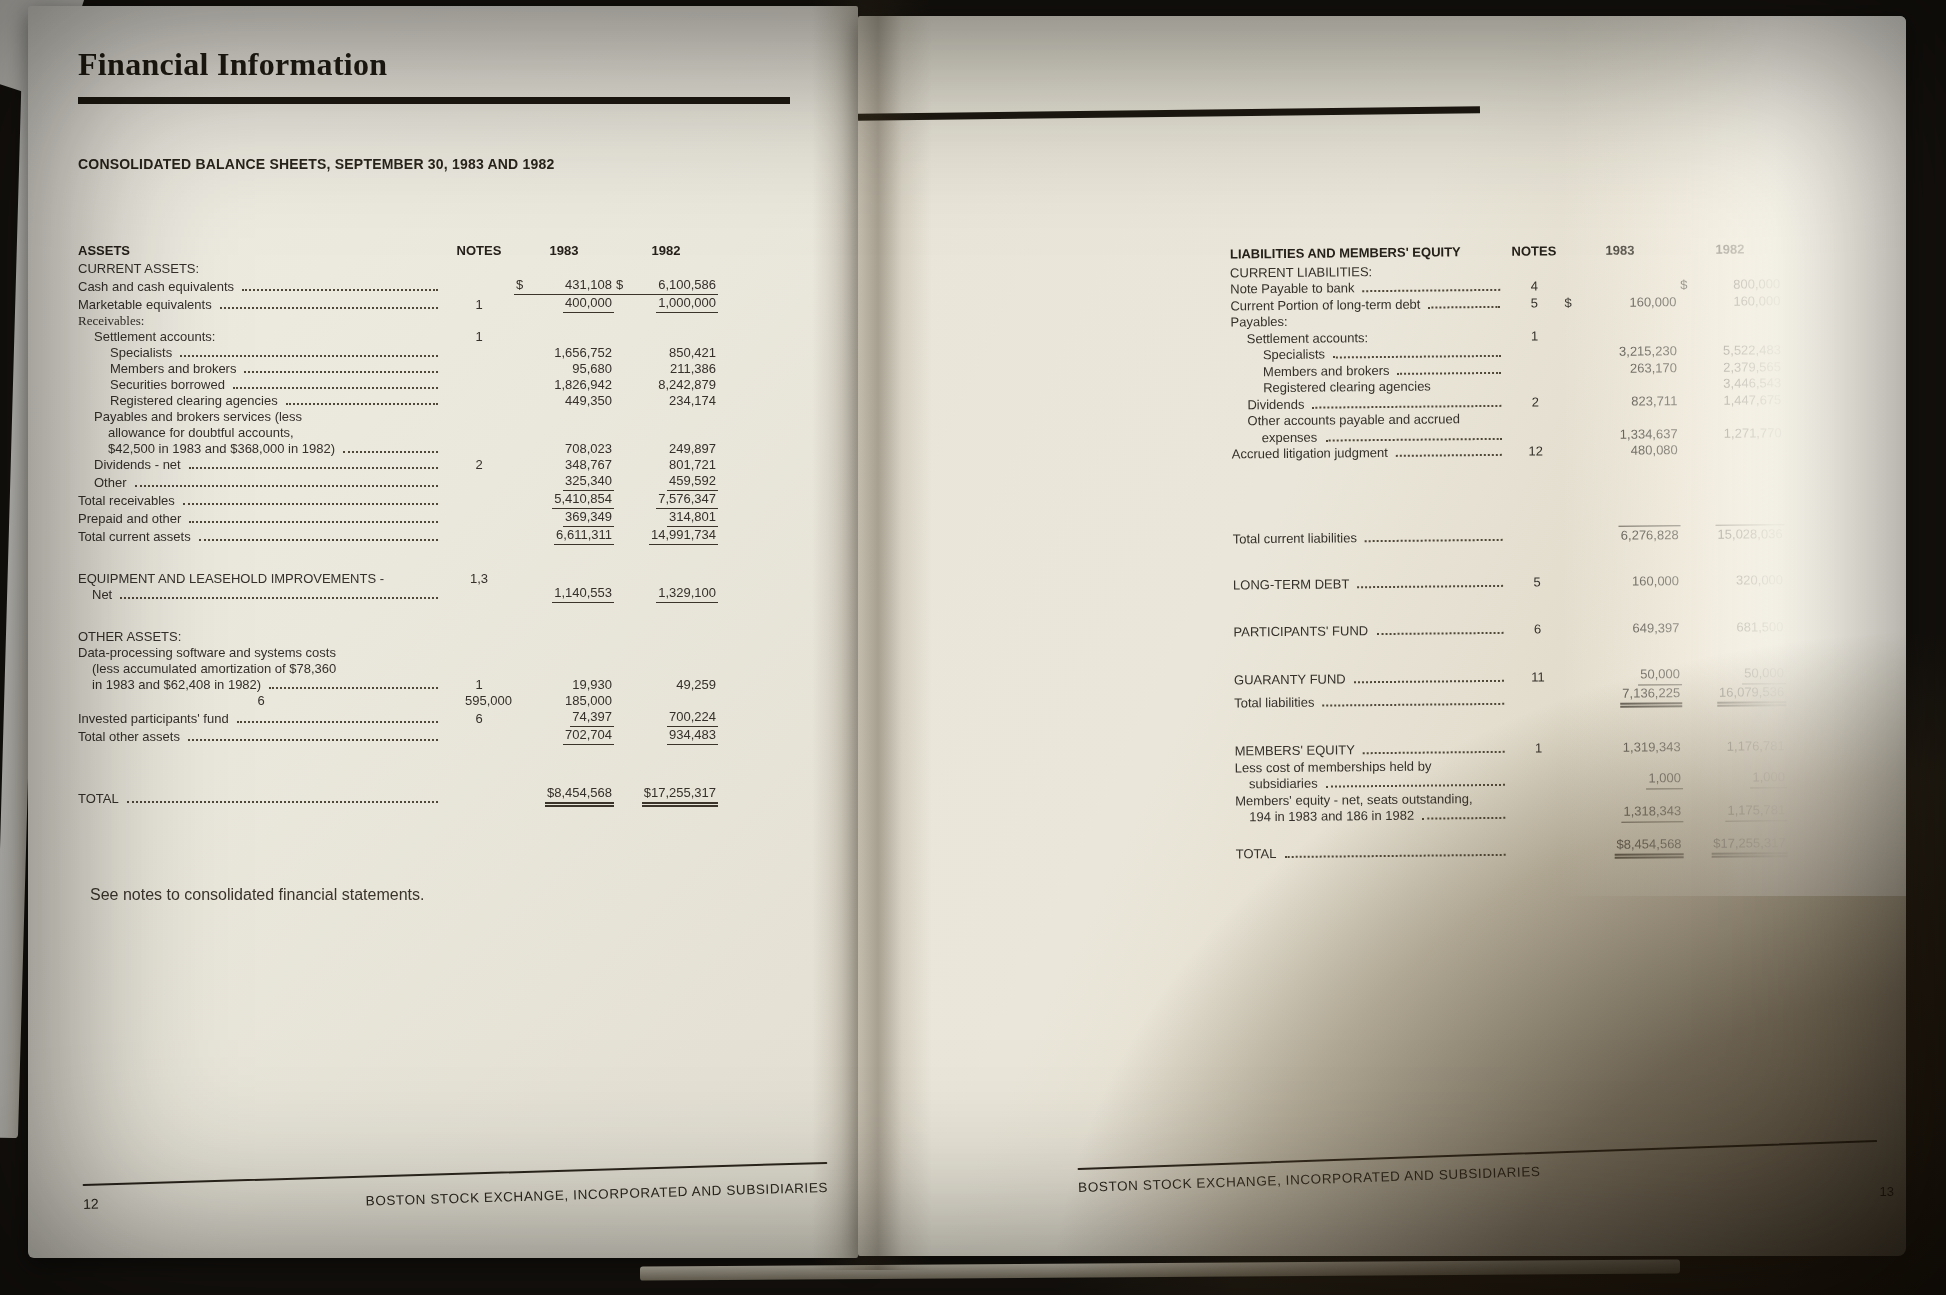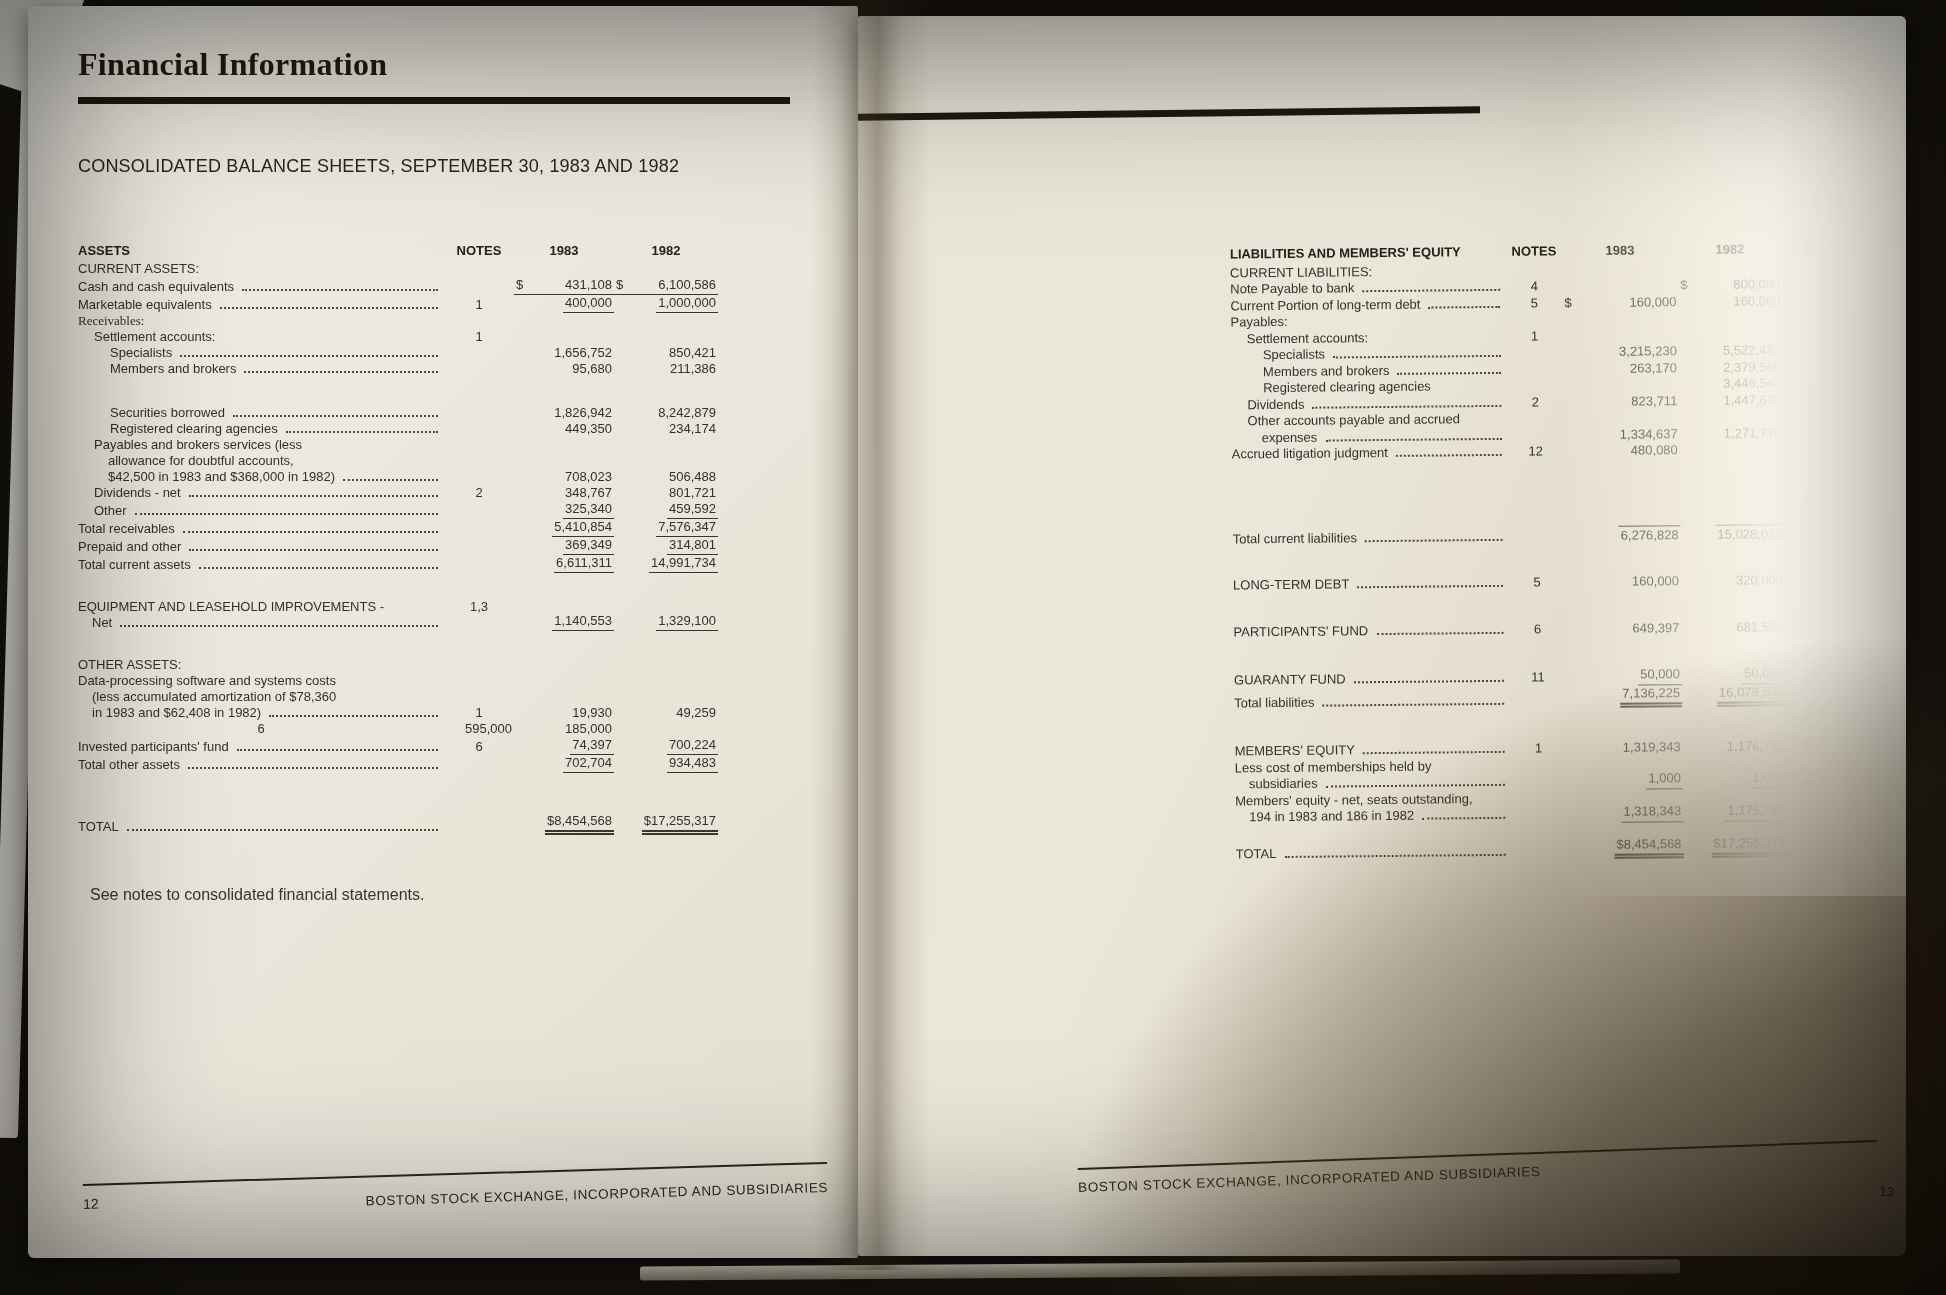--- a/index.html
+++ b/index.html
@@ -47,21 +47,21 @@
   .bottom-stack{position:absolute;left:640px;bottom:18px;width:1040px;height:14px;z-index:5;
     background:linear-gradient(to bottom,#cfc9b8,#8d8571);transform:rotate(-.4deg);border-radius:3px;}
 
   
   .lp-inner{position:absolute;inset:0;padding:40px 40px 0 50px;}
   .doc-title{font-family:"Liberation Serif","DejaVu Serif",serif;font-weight:700;
     font-size:32px;color:#211c14;letter-spacing:.3px;margin:0 0 14px 0;}
   .hrule{height:7px;background:var(--ink-strong);}
   .hrule::after{content:'';display:block;height:2px;background:var(--ink-strong);margin-top:3px;opacity:.85;}
   .lp-rule{width:712px;}
-  .statement-title{font-weight:400;font-size:18px;color:#2a251c;letter-spacing:.2px;margin-top:52px;}
+  .statement-title{font-weight:700;font-size:14px;color:#2a251c;letter-spacing:.2px;margin-top:52px;}
 
   
   .ftable{position:absolute;}
   .ftable-assets{left:50px;top:237px;width:648px;}
   .ftable-liab{left:372px;top:228px;width:556px;}
   .trow{display:grid;align-items:end;}
   .ftable-assets .trow{grid-template-columns:366px 70px 100px 104px;}
   .ftable-liab .trow{grid-template-columns:276px 56px 116px 104px;}
   .ftable{font-size:13px;line-height:16px;color:#35302a;}
   .ftable-liab{line-height:16.5px;}
@@ -221,21 +221,21 @@
               </div>
               <div class="cell note"></div>
               <div class="cell val">
                 <div class="v">95,680</div>
               </div>
               <div class="cell val">
                 <div class="v">211,386</div>
               </div>
             </div>
             <div class="trow">
-              <div class="lbl" style="padding-left: 32px; margin-top: 28px;">
+              <div class="lbl" style="padding-left: 32px;">
                 <div class="ln">
                   <span class="txt">Securities borrowed</span>
                   <span class="lead"></span>
                 </div>
               </div>
               <div class="cell note"></div>
               <div class="cell val">
                 <div class="v">1,826,942</div>
               </div>
               <div class="cell val">
@@ -268,21 +268,21 @@
                 <div class="ln" style="padding-left: 14px;">
                   <span class="txt">$42,500 in 1983 and $368,000 in 1982)</span>
                   <span class="lead"></span>
                 </div>
               </div>
               <div class="cell note"></div>
               <div class="cell val">
                 <div class="v">708,023</div>
               </div>
               <div class="cell val">
-                <div class="v">506,488</div>
+                <div class="v">249,897</div>
               </div>
             </div>
             <div class="trow">
               <div class="lbl" style="padding-left: 16px;">
                 <div class="ln">
                   <span class="txt">Dividends - net</span>
                   <span class="lead"></span>
                 </div>
               </div>
               <div class="cell note">2</div>

